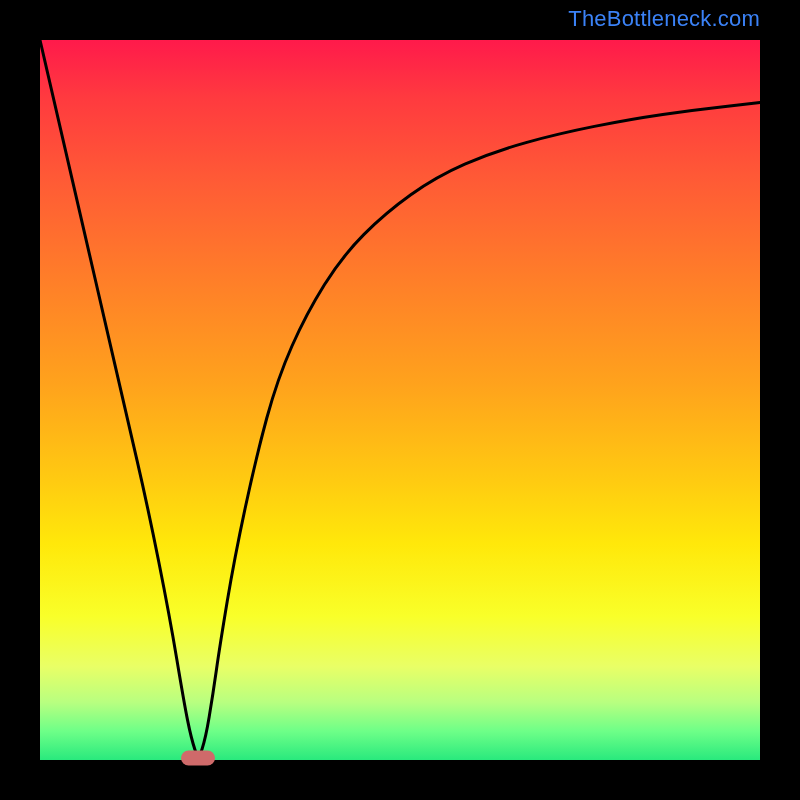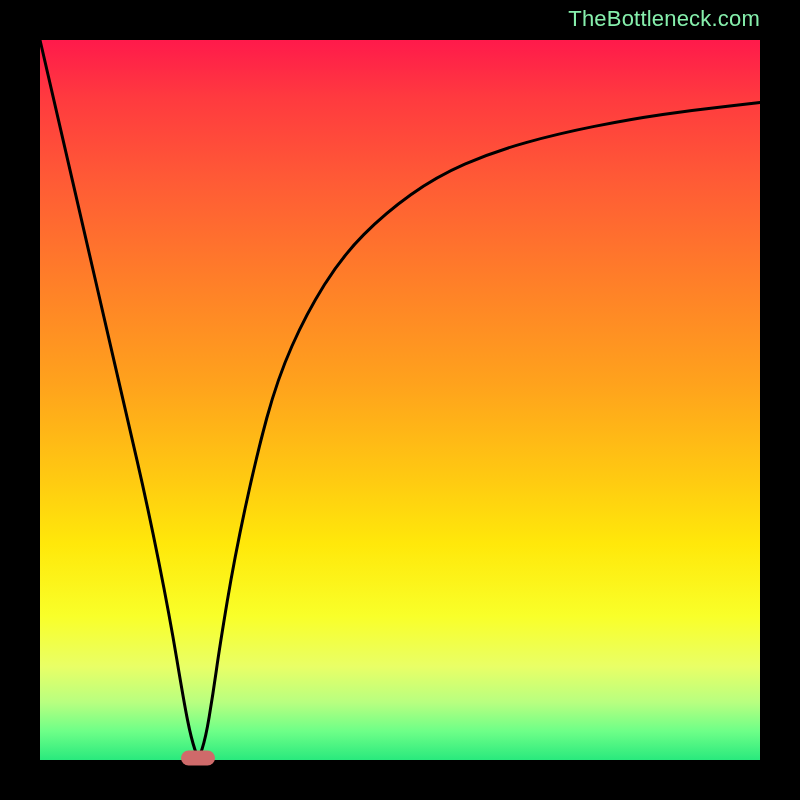--- a/index.html
+++ b/index.html
@@ -36,21 +36,21 @@
       #e9ff66 87%,
       #b8ff80 92%,
       #6eff88 96%,
       #29e97d 100%
     );
   }
   .watermark {
     position: absolute;
     top: 6px;
     right: 40px;
-    color: #86efac;
+    color: #3b82f6;
     font-size: 22px;
     font-weight: 500;
     letter-spacing: 0.2px;
     user-select: none;
   }
   svg.curve {
     position: absolute;
     left: 0;
     top: 0;
     width: 720px;

